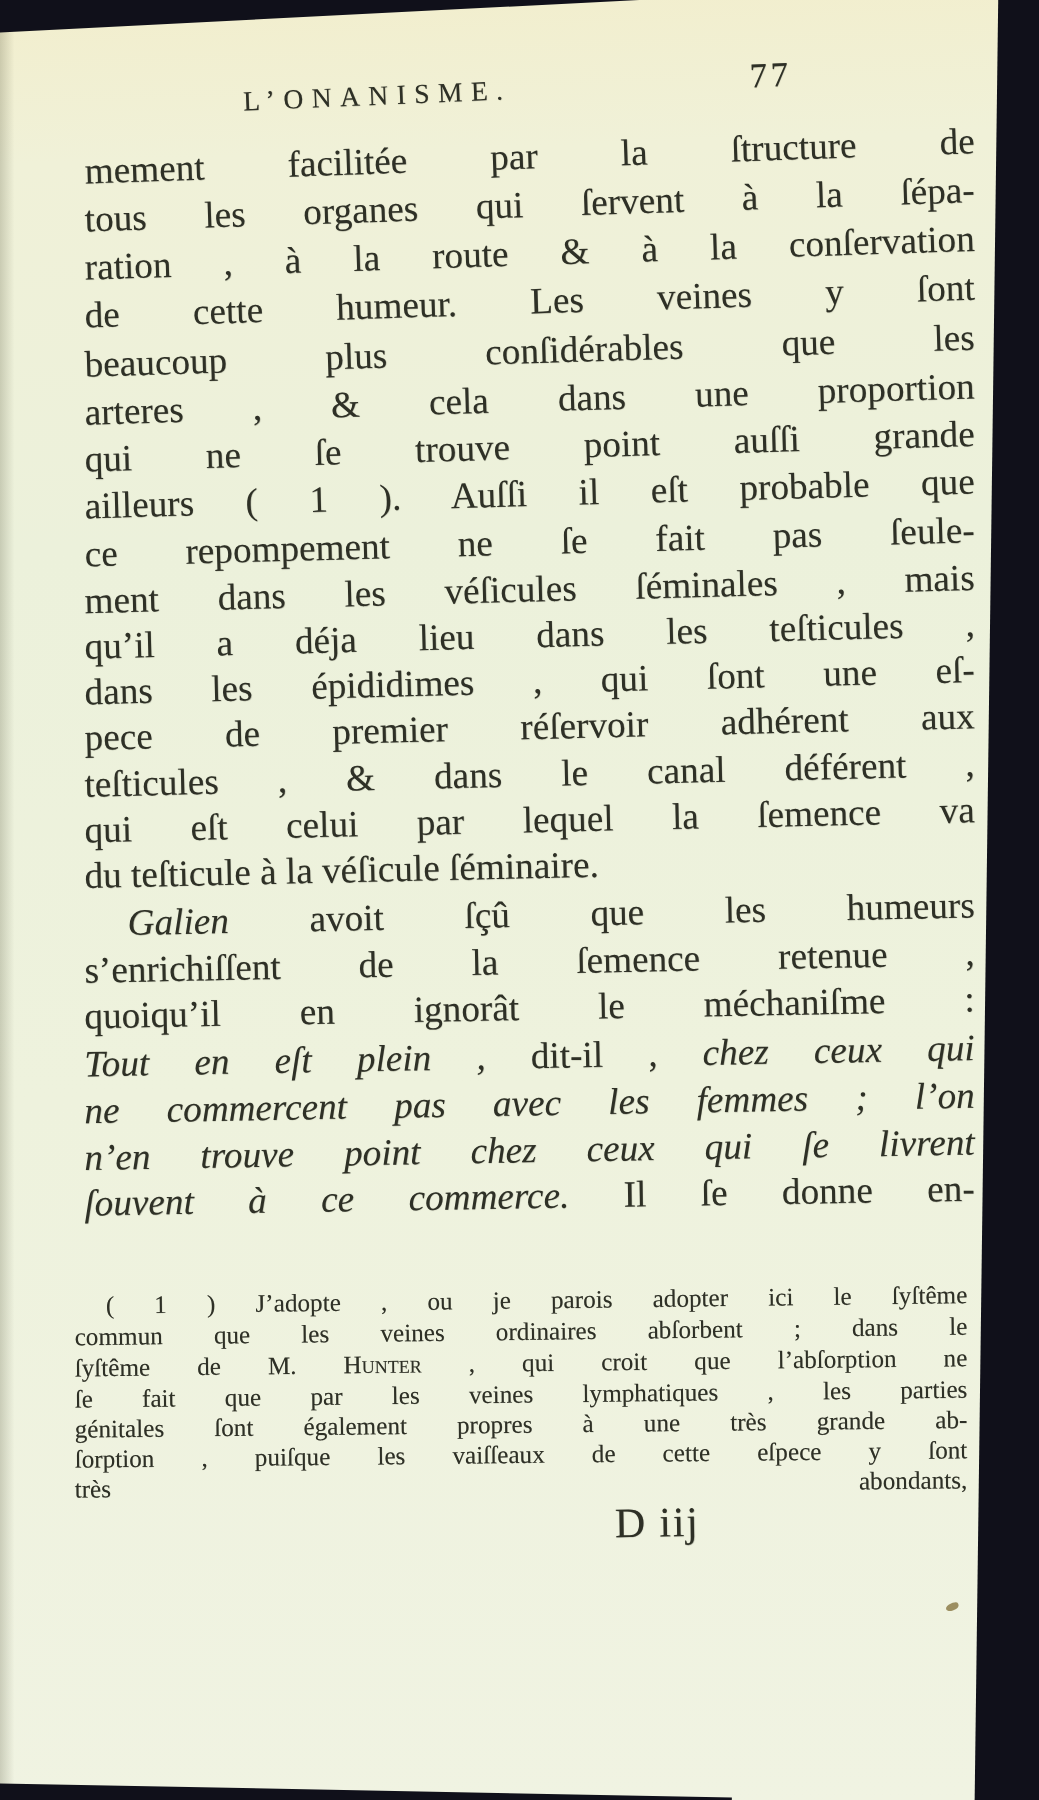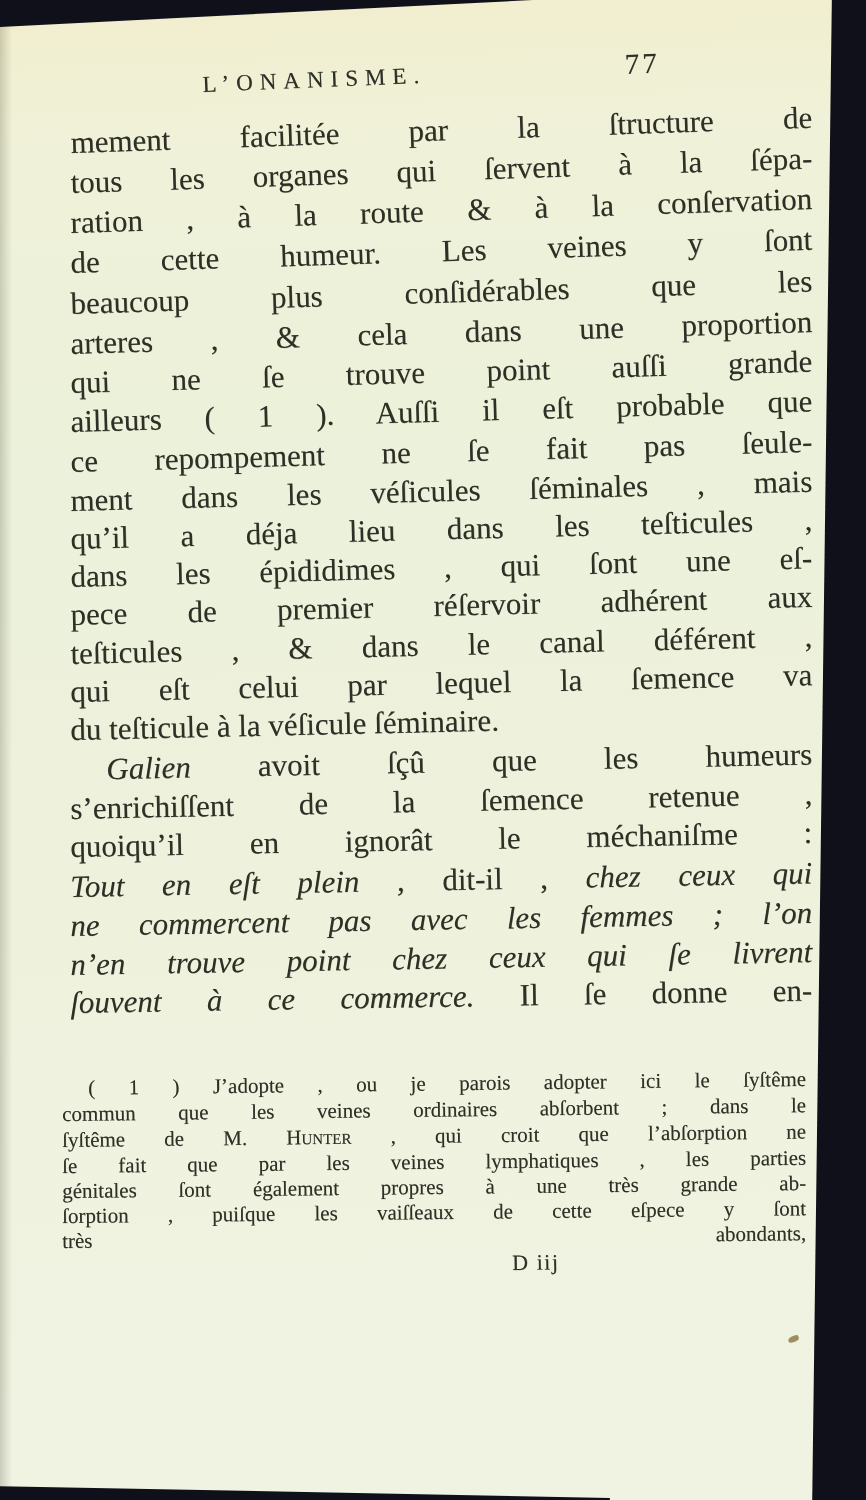--- a/index.html
+++ b/index.html
@@ -92,21 +92,21 @@
   .fn .sc { font-variant:small-caps; }
   .fn-ind { padding-left:26px; }
   .f1 { top:1076px; transform:rotate(-0.7deg); }
   .f2 { top:1102px; transform:rotate(-0.68deg); }
   .f3 { top:1128px; transform:rotate(-0.66deg); }
   .f4 { top:1154px; transform:rotate(-0.64deg); }
   .f5 { top:1179px; transform:rotate(-0.62deg); }
   .f6 { top:1204px; transform:rotate(-0.6deg); }
   .f7 { top:1229px; transform:rotate(-0.6deg); }
 
-  .sig { left:512px; top:1250px; font-size:22px; letter-spacing:1.5px; transform:rotate(-0.9deg); }
+  .sig { left:512px; top:1250px; font-size:35px; letter-spacing:1.5px; transform:rotate(-0.9deg); }
 </style>
 </head>
 <body>
 
 <div class="scan">
   <div class="paper"></div>
   <div class="left-shade"></div>
 
   <div class="txt hdr">L’ONANISME.</div>
   <div class="txt pnum">77</div>

